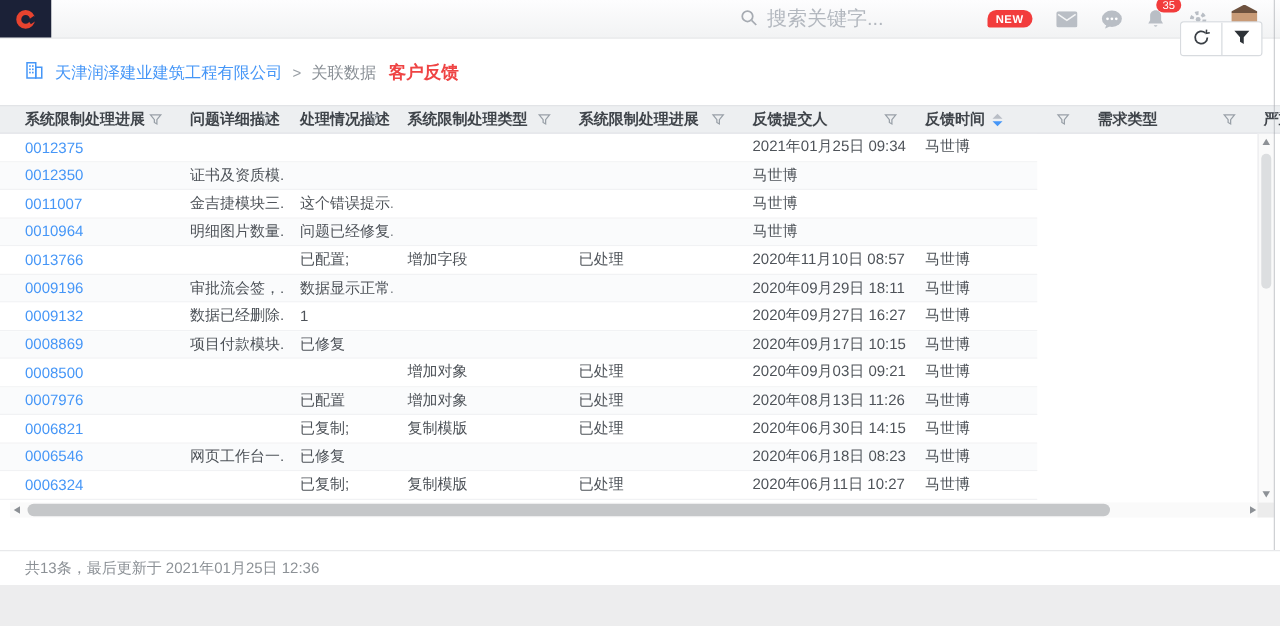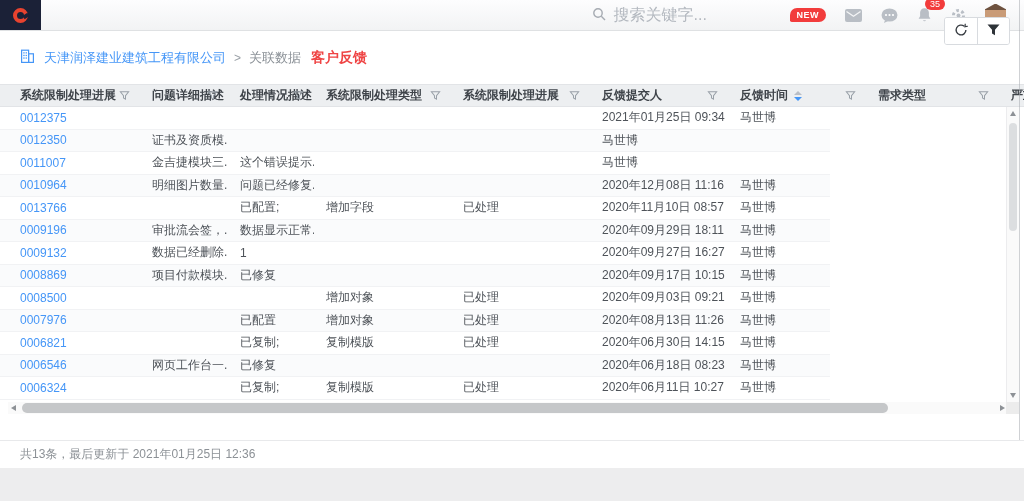--- a/index.html
+++ b/index.html
@@ -247,21 +247,20 @@
       <div class="td" style="width: 138px;">马世博</div>
       <div class="td" style="width: 133px;"></div>
       <div class="td sev" style="width: 120px;"></div>
     </div>
     <div class="tr">
       <div class="td link" style="width: 132px;">0010964</div>
       <div class="td" style="width: 88px;">明细图片数量...</div>
       <div class="td" style="width: 86px;">问题已经修复...</div>
       <div class="td" style="width: 137px;"></div>
       <div class="td" style="width: 139px;"></div>
-      <div class="td" style="width: 138px;">2020年12月08日 11:16</div>
       <div class="td" style="width: 138px;">马世博</div>
       <div class="td" style="width: 133px;"></div>
       <div class="td sev" style="width: 120px;">严</div>
     </div>
     <div class="tr">
       <div class="td link" style="width: 132px;">0013766</div>
       <div class="td" style="width: 88px;"></div>
       <div class="td" style="width: 86px;">已配置;</div>
       <div class="td" style="width: 137px;">增加字段</div>
       <div class="td" style="width: 139px;">已处理</div>

